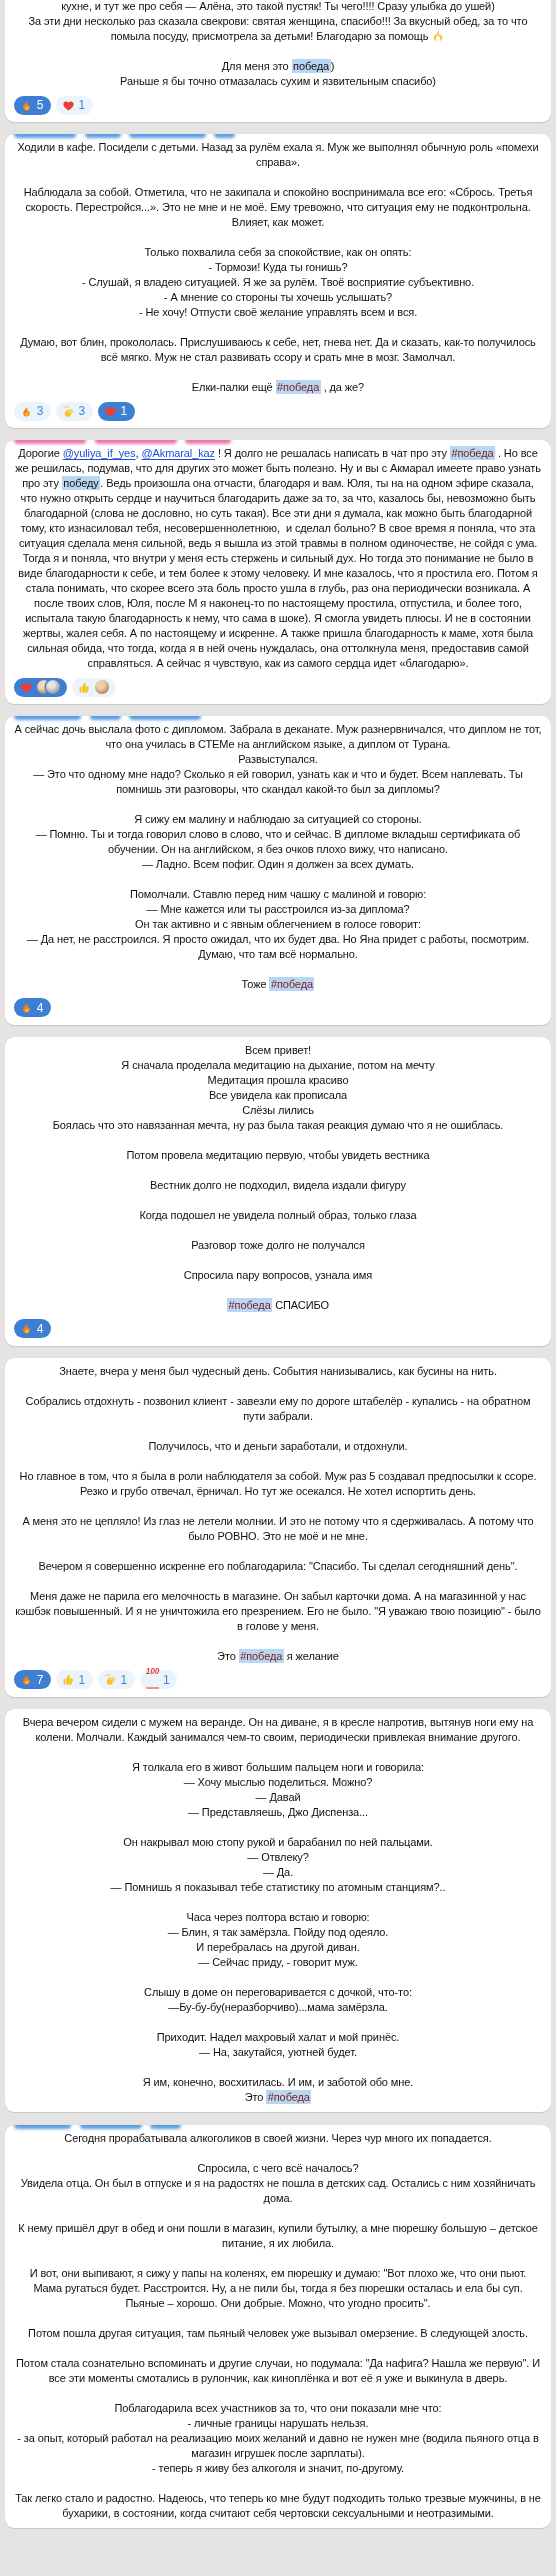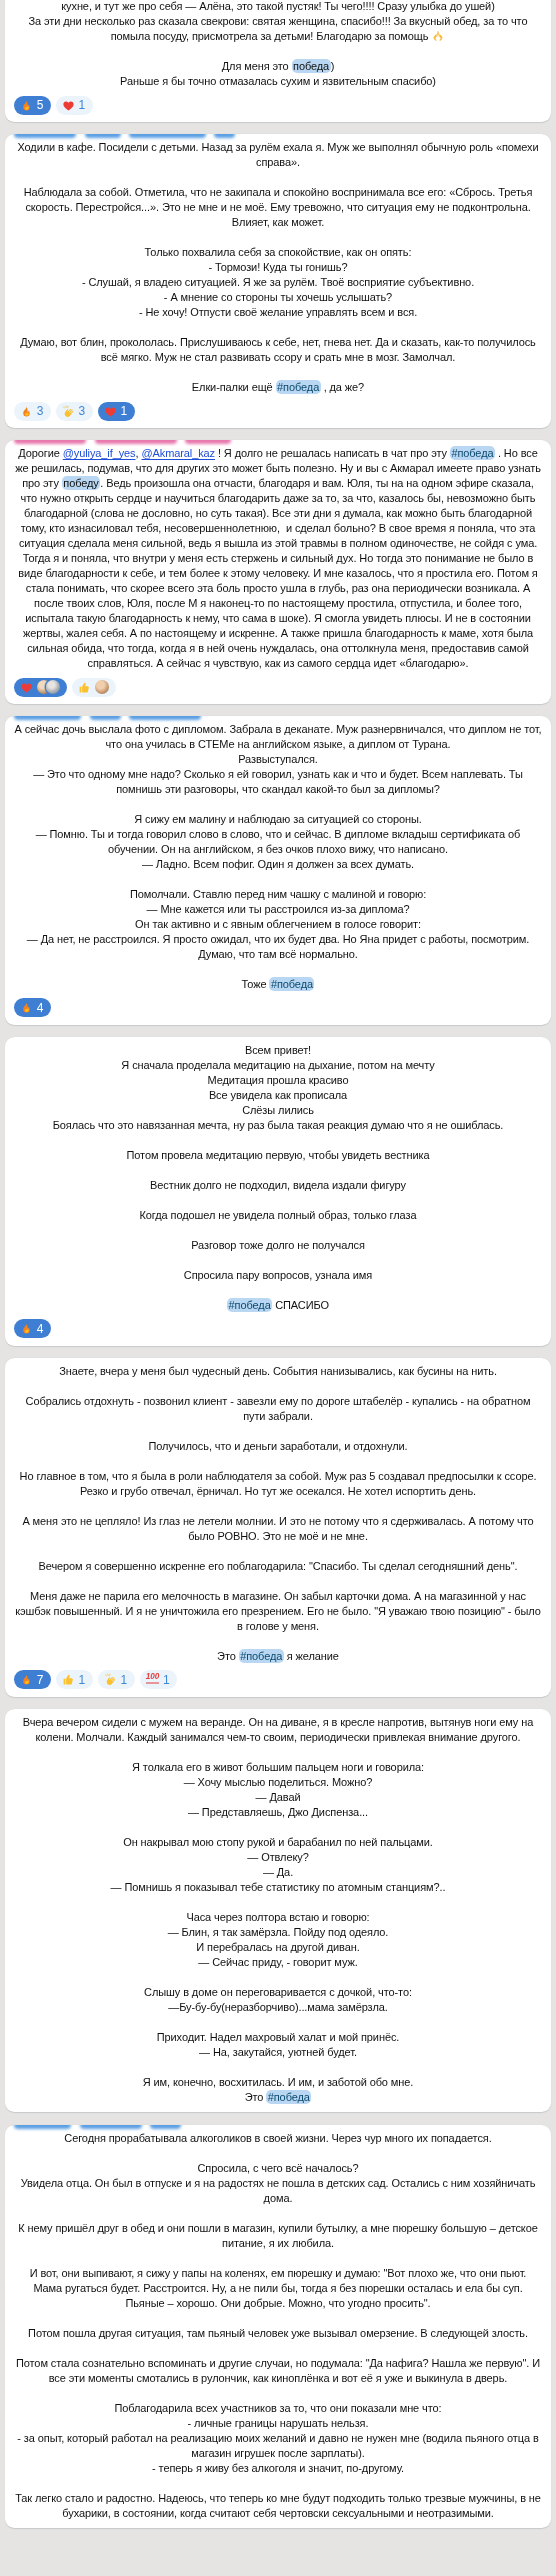--- a/index.html
+++ b/index.html
@@ -14,22 +14,22 @@
     position:relative;background:#fff;border-radius:9.3px;
     margin:0 0 12.4px 0;padding:6.2px 9.3px 7.2px 9.3px;
     box-shadow:0 0.5px 1px rgba(16,35,47,.14);
     overflow:hidden;
   }
   .bubble.first{margin-top:-7.2px;}
   .msg-text{
     font-size:11px;line-height:15px;letter-spacing:-0.1px;
     white-space:pre-wrap;word-wrap:break-word;text-align:center;
   }
-  .hl{background:#b9d7f3;border-radius:5px;padding:1px 1.5px;}
-  .tag{color:#0c4a6e;}
+  .hl{background:#b9d7f3;border-radius:0;padding:1px 1.5px;}
+  .tag{color:#7f1d1d;}
   .mention{color:#1d4ed8;text-decoration:underline;text-underline-offset:1.5px;}
   .nameblur{position:absolute;top:-4.6px;left:9.3px;display:flex;gap:8.2px;filter:blur(1.5px);}
   .nameblur i{display:block;height:8.8px;border-radius:4.1px;}
   .reactions{display:flex;gap:5.2px;margin-top:6.2px;align-items:center;}
   .pill{
     display:inline-flex;align-items:center;gap:3.6px;
     height:19px;padding:0 7.7px 0 5.7px;border-radius:9.8px;
     background:#ebf3fb;color:#3f87d7;font-size:12px;font-weight:500;
     cursor:pointer;user-select:none;
   }
@@ -40,21 +40,21 @@
   .avwrap{display:flex;align-items:center;}
   .av{width:14px;height:14px;border-radius:50%;flex:none;}
   .pill .av + .av{margin-left:-5.2px;box-shadow:0 0 0 1.5px #ebf3fb;}
   .pill.sel .av + .av{box-shadow:0 0 0 1.5px #3e7fd4;}
   .av.a1{background:radial-gradient(circle at 38% 35%, #f2d9bc 0 28%, #b98d62 68%, #7d5b3c);}
   .av.a2{background:radial-gradient(circle at 40% 35%, #e9e4df 0 25%, #9aa3ad 65%, #5d6770);}
   .av.a3{background:radial-gradient(circle at 40% 35%, #f0cfae 0 30%, #c2936a 65%, #8a6647);}
   .h100{
     display:inline-block;color:#e23b3b;font-weight:700;font-style:italic;
     font-size:8.2px;line-height:1;letter-spacing:0;
-    border-bottom:1.5px double #e23b3b;padding-bottom:2px;transform:translateY(-1.5px);
+    border-bottom:1.5px double #e23b3b;padding-bottom:12px;transform:translateY(-1.5px);
   }
 </style>
 </head>
 <body>
 
 <div class="chat">
     <div class="bubble first">
       <div class="msg-text"><span>кухне, и тут же про себя — Алёна, это такой пустяк! Ты чего!!!! Сразу улыбка до ушей)
 За эти дни несколько раз сказала свекрови: святая женщина, спасибо!!! За вкусный обед, за то что помыла посуду, присмотрела за детьми! Благодарю за помощь </span><span class="ticon"><svg viewBox="0 0 24 24">
             <path fill="#f8b830" d="M12 2.5c1.8 3.4 1.8 7.6 0 11-1.8-3.4-1.8-7.6 0-11z"></path>

